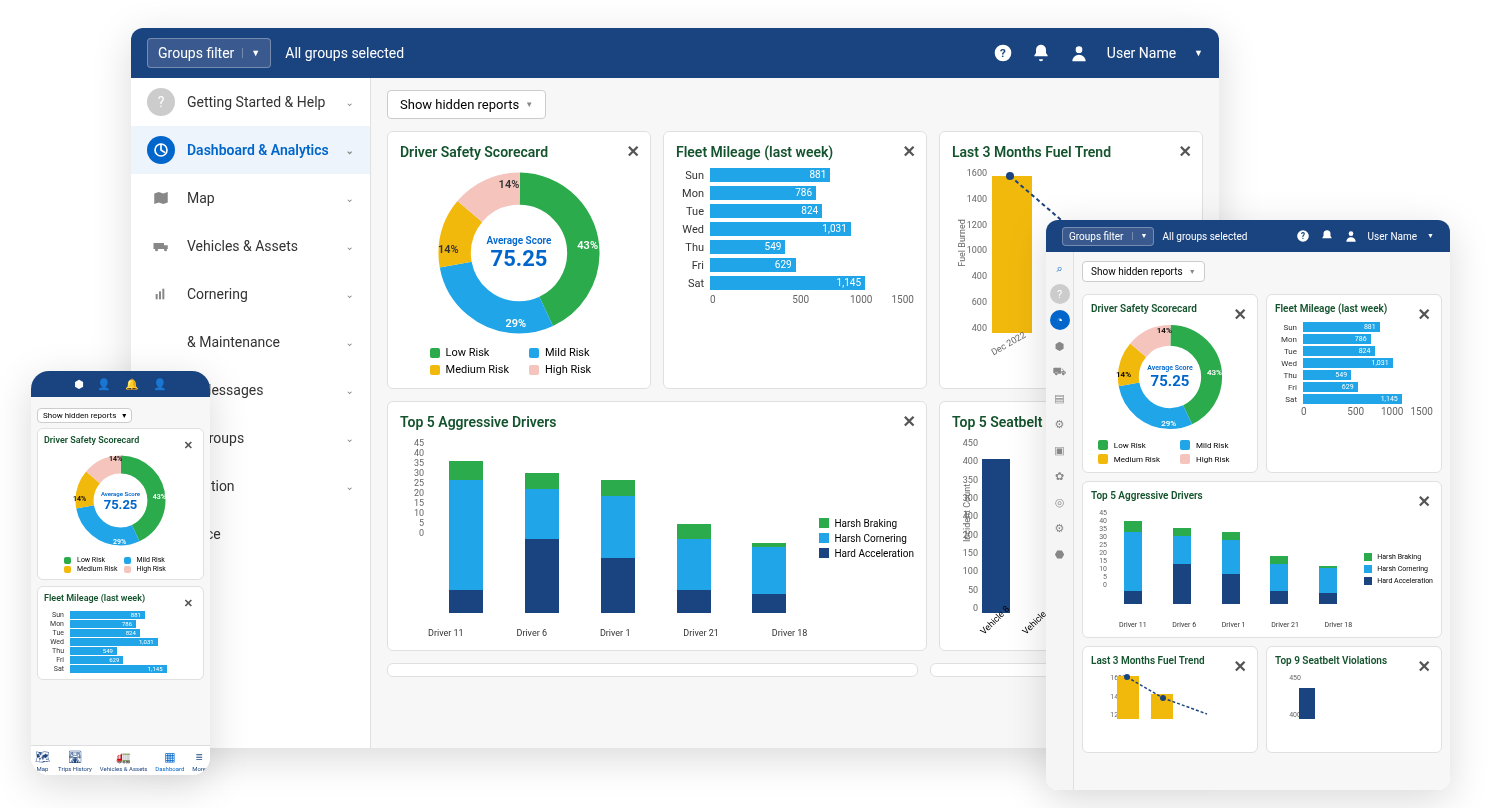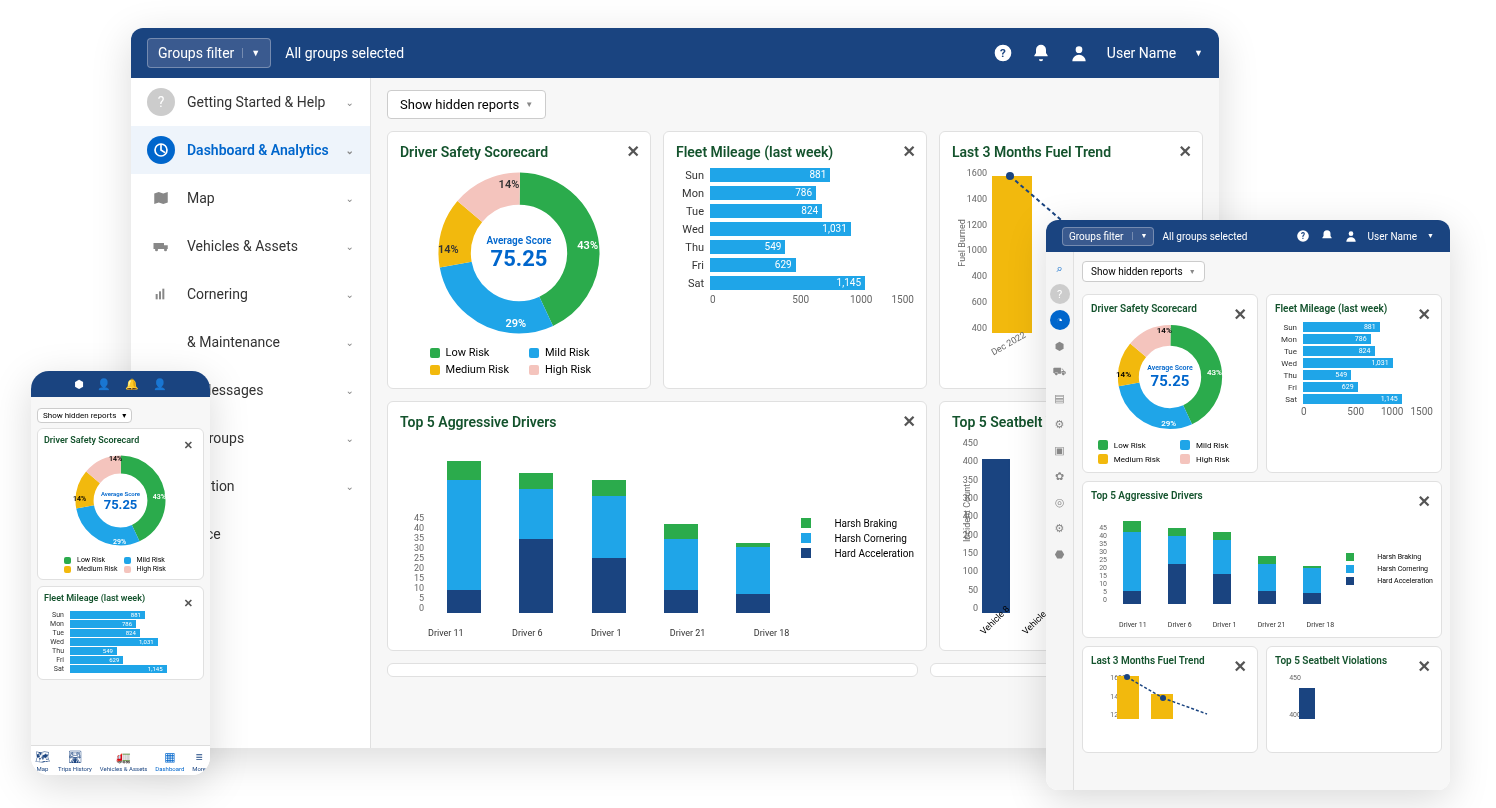--- a/index.html
+++ b/index.html
@@ -61,24 +61,24 @@
 .fuel-chart .yaxis { position:absolute; left:0; top:0; bottom:25px; width:35px; display:flex; flex-direction:column; justify-content:space-between; font-size:9px; color:#666; text-align:right; }
 .fuel-chart .yl { position:absolute; left:-14px; top:50%; transform:rotate(-90deg) translateX(25px); font-size:9px; color:#666; }
 .fuel-chart .xlabel { position:absolute; bottom:0; left:40px; font-size:9px; color:#666; transform:rotate(-30deg); transform-origin:left; }
 
 
 .agg { display:flex; gap:12px; }
 .agg .plot { flex:1; position:relative; height:200px; }
 .agg .plot .bars { position:absolute; left:28px; right:0; top:0; bottom:25px; display:flex; align-items:flex-end; justify-content:space-around; }
 .agg .plot .bars .bar { width:34px; display:flex; flex-direction:column-reverse; }
 .agg .plot .bars .bar span { display:block; }
-.agg .plot .yaxis { position:absolute; left:0; top:0; bottom:25px; display:flex; flex-direction:column; justify-content:flex-end; font-size:9px; color:#666; text-align:right; width:24px; }
+.agg .plot .yaxis { position:absolute; left:0; top:0; bottom:25px; display:flex; flex-direction:column; justify-content:flex-start; font-size:9px; color:#666; text-align:right; width:24px; }
 .agg .plot .xlabels { position:absolute; left:28px; right:0; bottom:0; display:flex; justify-content:space-between; font-size:9px; color:#333; }
 .agg .leg { font-size:10px; display:flex; flex-direction:column; gap:4px; justify-content:center; }
-.agg .leg div { display:flex; align-items:center; gap:23px; }
+.agg .leg div { display:flex; align-items:center; gap:5px; }
 
 
 .sb { position:relative; height:200px; }
 .sb .yaxis { position:absolute; left:0; top:0; bottom:25px; width:26px; font-size:9px; color:#666; display:flex; flex-direction:column; justify-content:space-between; text-align:right; }
 .sb .yl { position:absolute; left:-14px; top:50%; transform:rotate(-90deg) translateX(30px); font-size:9px; color:#666; }
 .sb .bars { position:absolute; left:30px; right:0; top:0; bottom:25px; display:flex; align-items:flex-end; gap:14px; }
 .sb .bars .b { width:28px; background:#1a4480; }
 .sb .xl { position:absolute; bottom:0; left:30px; right:0; display:flex; gap:14px; font-size:9px; }
 .sb .xl span { width:28px; transform:rotate(-45deg); transform-origin:left; white-space:nowrap; }
 
@@ -735,21 +735,21 @@
               <svg style="position:absolute;inset:0;overflow:visible">
                   <line x1="10" y1="3" x2="46" y2="24" stroke="#1a4480" stroke-width="1.5" stroke-dasharray="3 2"></line>
                   <line x1="46" y1="24" x2="90" y2="40" stroke="#1a4480" stroke-width="1.5" stroke-dasharray="3 2"></line>
                   <circle cx="10" cy="3" r="3" fill="#1a4480"></circle>
                   <circle cx="46" cy="24" r="3" fill="#1a4480"></circle>
                 </svg>
             </div>
           </div>
         </div>
         <div class="card">
-          <h3>Top 5 Seatbelt Violations</h3>
+          <h3>Top 9 Seatbelt Violations</h3>
             <span class="close">✕</span>
           <div class="sb" style="height:70px">
             <div class="yaxis" style="font-size:7px">
                 <span>450</span>
                 <span>400</span>
               </div>
             <div class="bars" style="left:24px">
                 <div class="b" style="height:70%;width:16px"></div>
               </div>
           </div>

